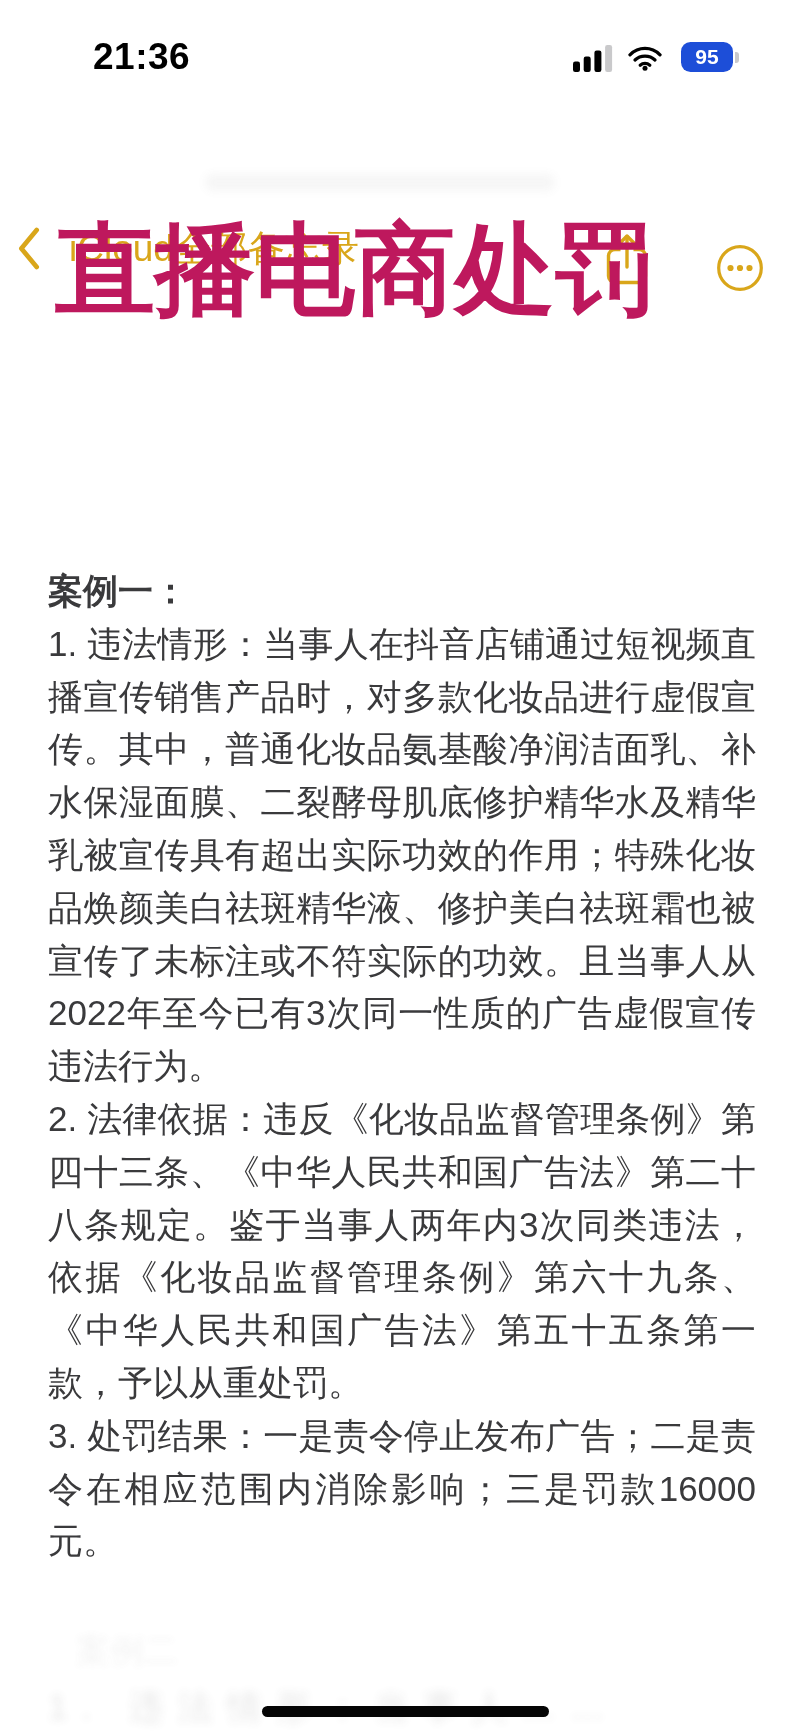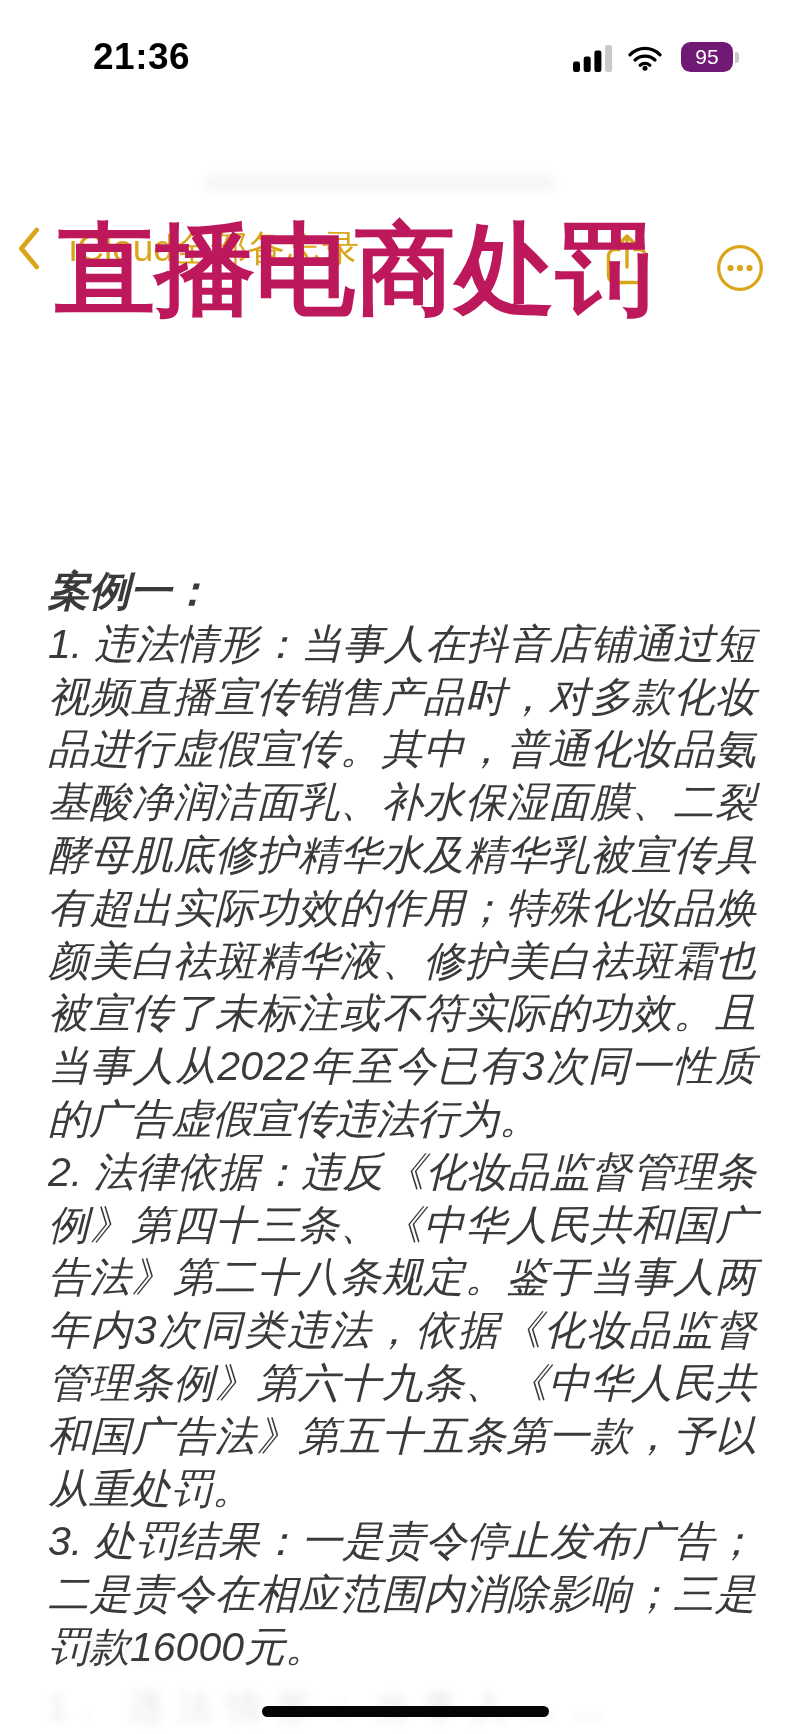--- a/index.html
+++ b/index.html
@@ -8,34 +8,34 @@
     position:relative; width:800px; height:1734px; overflow:hidden;
     background:#ffffff;
     font-family:"Liberation Sans","DejaVu Sans",sans-serif;
   }
   
   .status-bar { position:absolute; top:0; left:0; width:792px; height:100px; }
   .time { position:absolute; left:93px; top:36px; font-size:37px; font-weight:700; color:#000; letter-spacing:.5px; }
   .sb-icons { position:absolute; top:42px; left:573px; display:flex; align-items:center; }
   .cell { width:40px; height:29px; }
   .wifi { width:34px; height:25px; margin-left:15px; margin-top:2px; }
-  .batt { position:relative; margin-left:19px; width:52px; height:30px; background:#701a75; border-radius:9.5px; color:#fff; text-align:center; line-height:30px; font-size:21px; font-weight:400; }
+  .batt { position:relative; margin-left:19px; width:52px; height:30px; background:#1d4ed8; border-radius:9.5px; color:#fff; text-align:center; line-height:30px; font-size:21px; font-weight:700; }
   .batt-nub { position:absolute; right:-6px; top:10px; width:4px; height:11px; background:#c9c9cb; border-radius:0 3px 3px 0; }
   
   .nav-bar { position:absolute; top:108px; left:0; width:800px; height:72px; }
   .back-btn { position:absolute; left:16px; top:118px; display:flex; align-items:center; gap:28px; cursor:pointer; }
   .back-chevron { width:25px; height:45px; }
   .back-label { color:#d9a61a; font-size:37px; line-height:45px; }
   .nav-right-btn { position:absolute; cursor:pointer; }
   .share-btn { left:604px; top:124px; width:46px; height:56px; }
   .more-btn { left:716px; top:136px; width:48px; height:48px; }
   .ghost-smudge-top { position:absolute; left:205px; top:174px; width:350px; height:17px; background:#6b6b6b; opacity:.06; filter:blur(5px); border-radius:8px; }
   
   .note-title { position:absolute; left:55px; top:198px; width:700px; color:#be185d; font-size:100px; font-weight:700; line-height:142px; letter-spacing:0; }
-  .note-body { position:absolute; left:48px; top:565px; width:708px; color:#3a3a3c; font-size:41px; line-height:52.8px; text-align:justify; text-justify:inter-ideograph;font-style:italic; }
+  .note-body { position:absolute; left:48px; top:565px; width:708px; color:#3a3a3c; font-size:35px; line-height:52.8px; text-align:justify; text-justify:inter-ideograph; }
   .case-heading { font-weight:700; }
   .note-body p { margin:0; }
   
   .ghost-heading { position:absolute; left:76px; top:1628px; color:#6b6b6b; opacity:.07; filter:blur(3px); font-size:34px; }
   .ghost-line { position:absolute; left:48px; top:1684px; width:712px; color:#4a4a4a; opacity:.13; filter:blur(4px); font-size:35px; white-space:nowrap; overflow:hidden; letter-spacing:14px; }
   
   .toolbar { position:absolute; left:0; top:1592px; width:800px; height:80px; }
   
   .home-indicator { position:absolute; left:262px; top:1706px; width:287px; height:11px; border-radius:5.5px; background:#050505; }
 </style>

